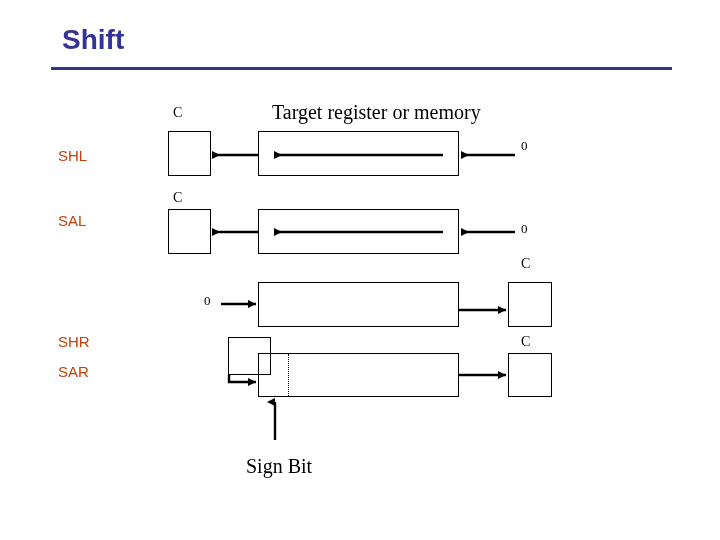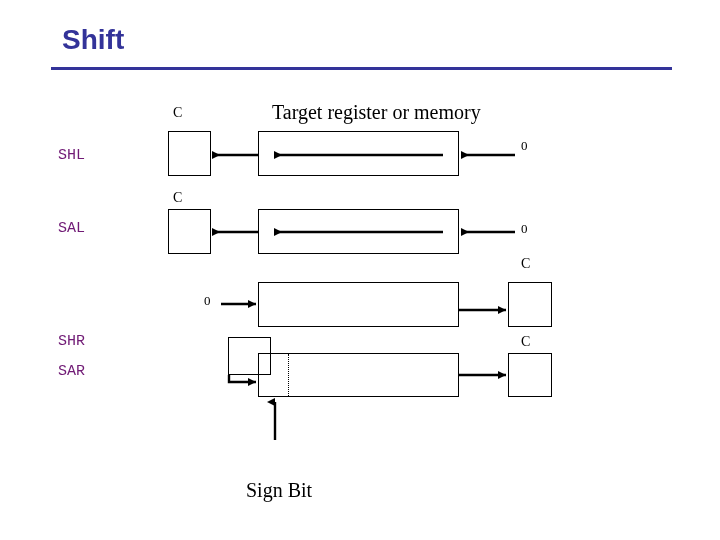--- a/index.html
+++ b/index.html
@@ -31,23 +31,23 @@
     position: absolute;
     left: 51px;
     top: 67px;
     width: 621px;
     height: 3px;
     background: #333399;
   }
   
   .row-label {
     position: absolute;
-    font-family: Liberation Mono, monospace;
+    font-family: Liberation Sans, sans-serif;
     font-size: 15px;
-    color: #701a75;
+    color: #c2410c;
     white-space: nowrap;
   }
   .cap-label {
     position: absolute;
     font-family: "Liberation Serif", "DejaVu Serif", serif;
     font-size: 14px;
     color: #000000;
     white-space: nowrap;
   }
   .zero-label {
@@ -97,21 +97,21 @@
   <div class="cap-label" style="left:173px; top:105px;">C</div>
 
   <div class="cap-label" style="left:173px; top:190px;">C</div>
 
   <div class="cap-label" style="left:521px; top:256px;">C</div>
 
   <div class="cap-label" style="left:521px; top:334px;">C</div>
 
   <div class="row-label" style="left:58px; top:147px;">SHL</div>
 
-  <div class="row-label" style="left:58px; top:220px;">SAL</div>
+  <div class="row-label" style="left:58px; top:212px;">SAL</div>
 
   <div class="row-label" style="left:58px; top:297px;margin-top:36px;">SHR</div>
 
   <div class="row-label" style="left:58px; top:363px;">SAR</div>
 
   <div class="box" style="left:168px; top:131px; width:43px; height:45px;"></div>
   <div class="box" style="left:258px; top:131px; width:201px; height:45px;"></div>
   <div class="zero-label" style="left:521px; top:138px;">0</div>
 
   <div class="box" style="left:168px; top:209px; width:43px; height:45px;"></div>
@@ -120,21 +120,21 @@
 
   <div class="zero-label" style="left:204px; top:293px;">0</div>
   <div class="box" style="left:258px; top:282px; width:201px; height:45px;"></div>
   <div class="box" style="left:508px; top:282px; width:44px; height:45px;"></div>
 
   <div class="box" style="left:228px; top:337px; width:43px; height:38px;"></div>
   <div class="box" style="left:258px; top:353px; width:201px; height:44px;"></div>
   <div class="dotted-div" style="left:288px; top:354px; height:42px;"></div>
   <div class="box" style="left:508px; top:353px; width:44px; height:44px;"></div>
 
-  <div class="head-label" style="left:246px; top:479px;">Sign Bit</div>
+  <div class="head-label" style="left:246px; top:455px;">Sign Bit</div>
 
   <svg class="arrows" viewBox="0 0 720 540">
     <defs>
       <marker id="ah-l" markerWidth="9" markerHeight="8" refX="8" refY="4" orient="auto" markerUnits="userSpaceOnUse">
         <path d="M8,0 L0,4 L8,8 z" fill="#000000"></path>
       </marker>
       <marker id="ah-r" markerWidth="9" markerHeight="8" refX="8" refY="4" orient="auto" markerUnits="userSpaceOnUse">
         <path d="M0,0 L8,4 L0,8 z" fill="#000000"></path>
       </marker>
       <marker id="ah-u" markerWidth="8" markerHeight="9" refX="4" refY="8" orient="auto" markerUnits="userSpaceOnUse">

